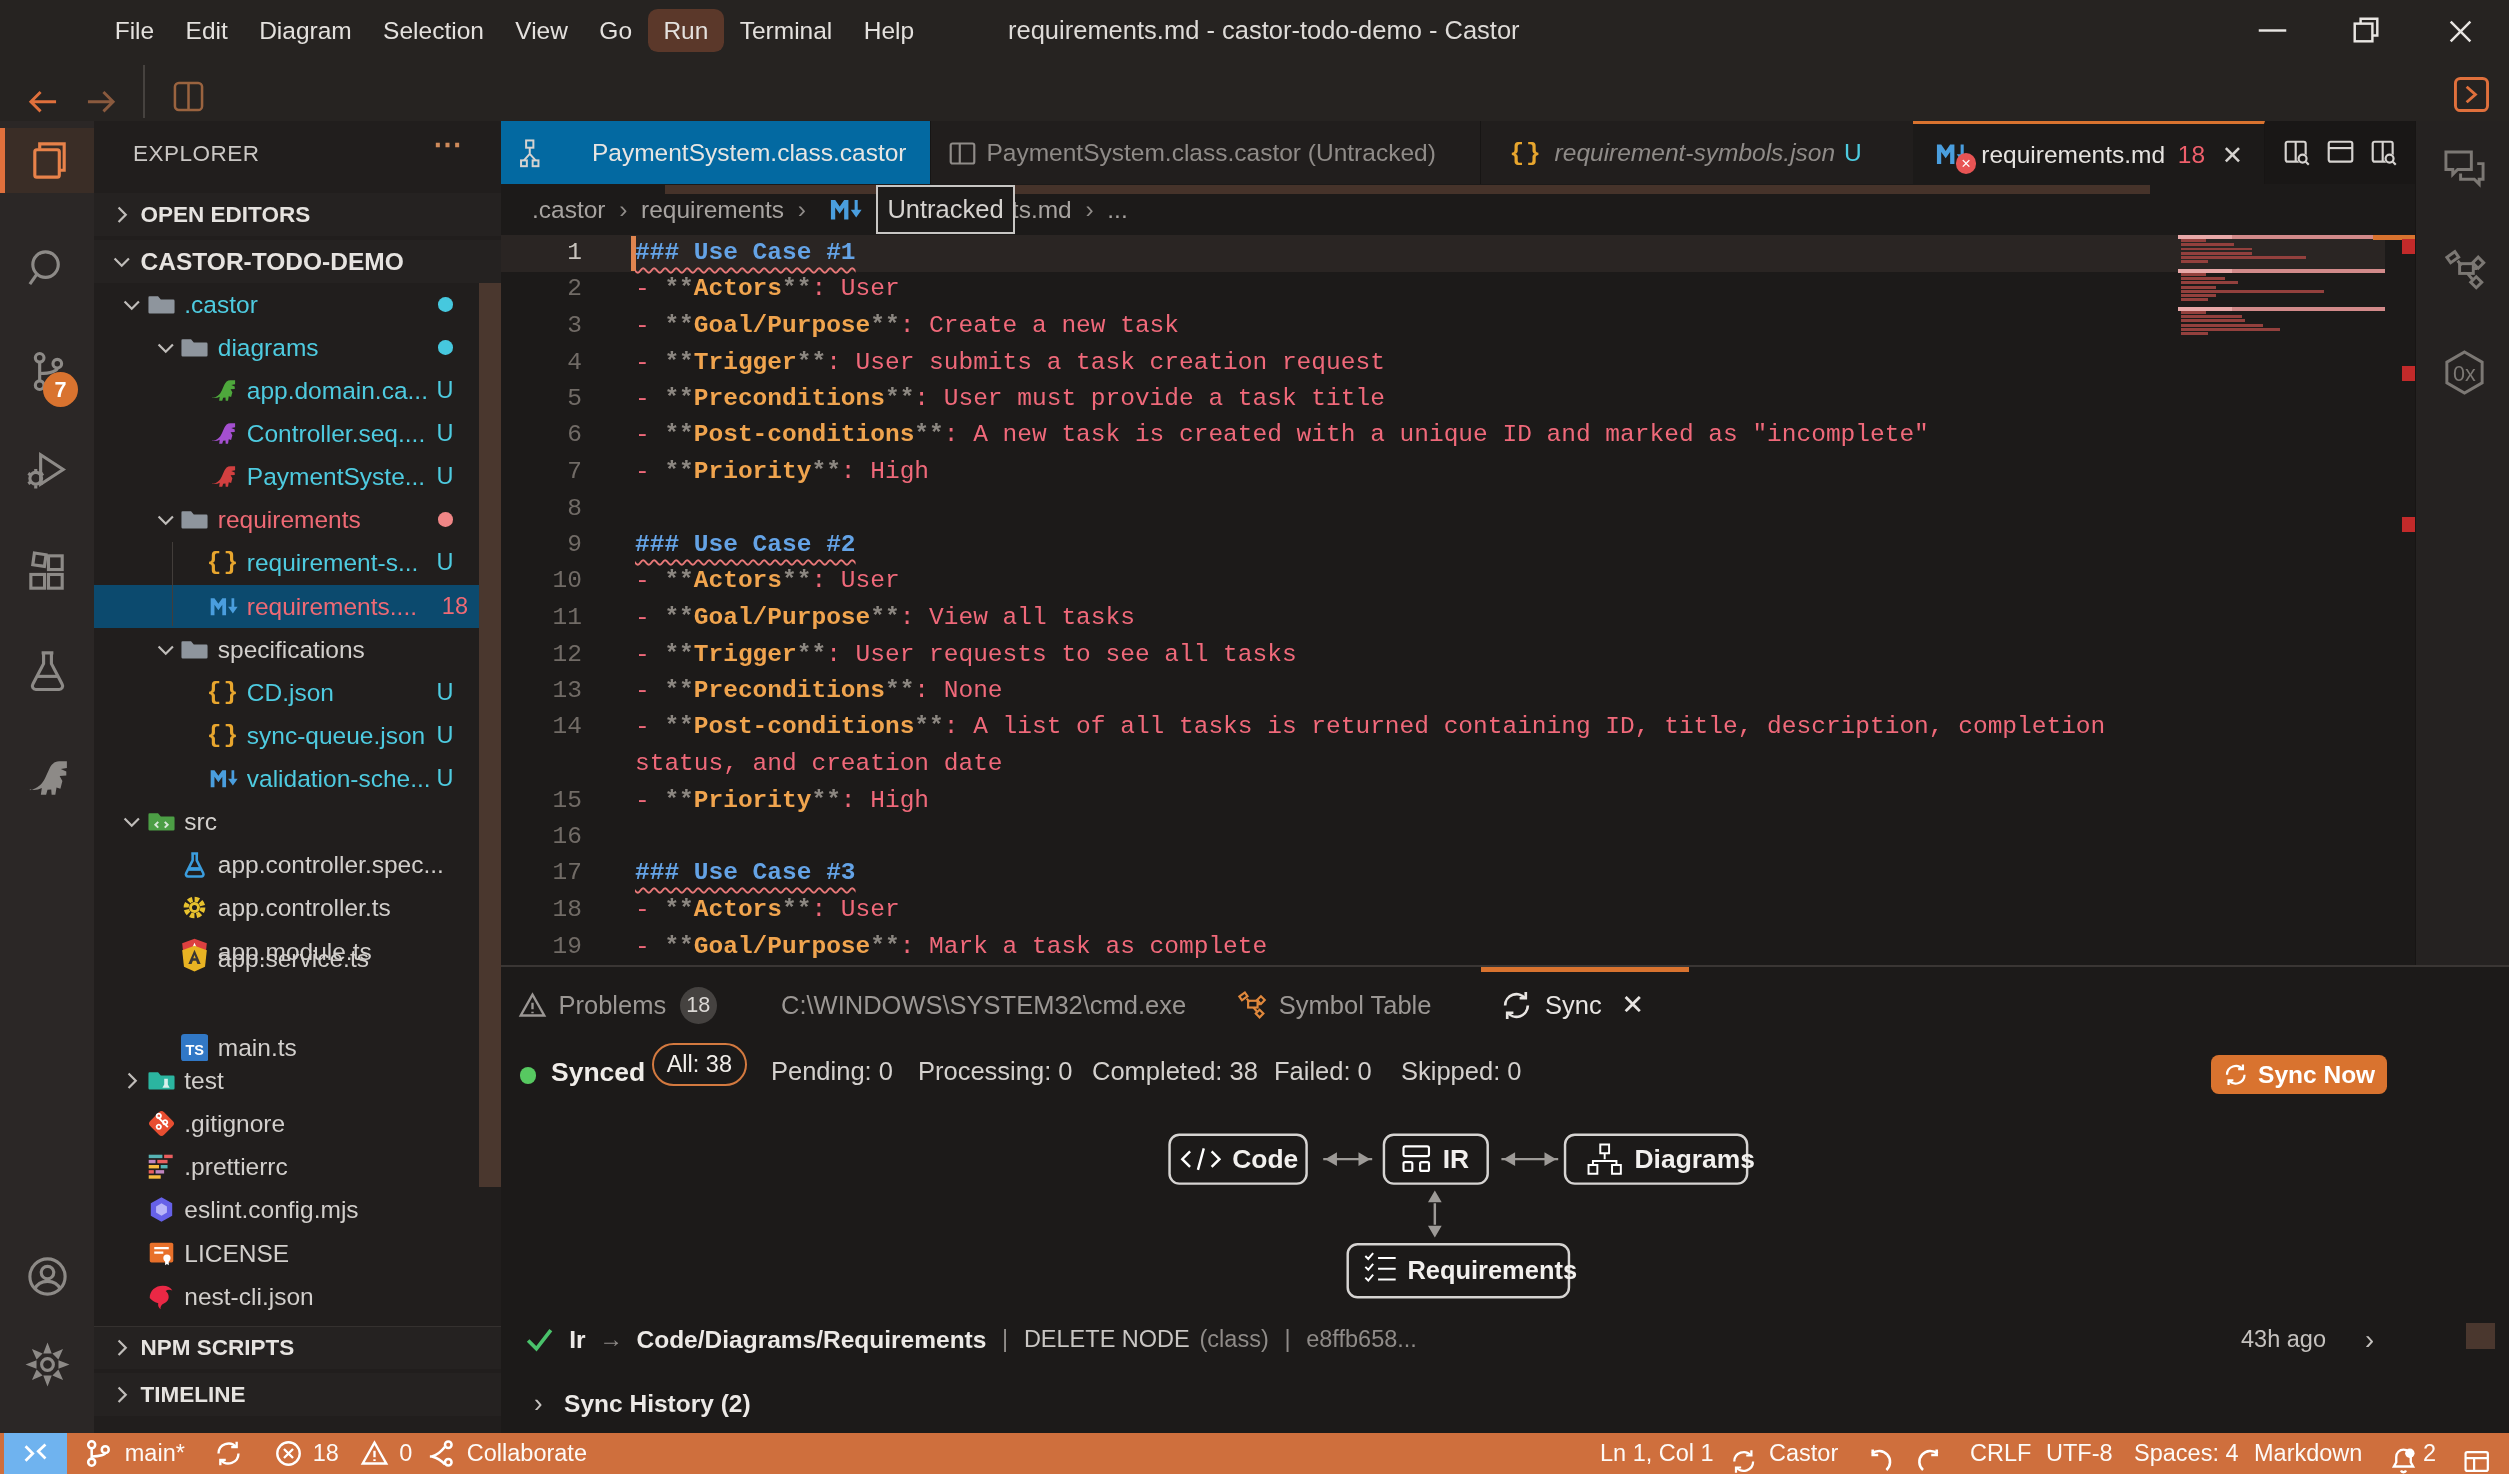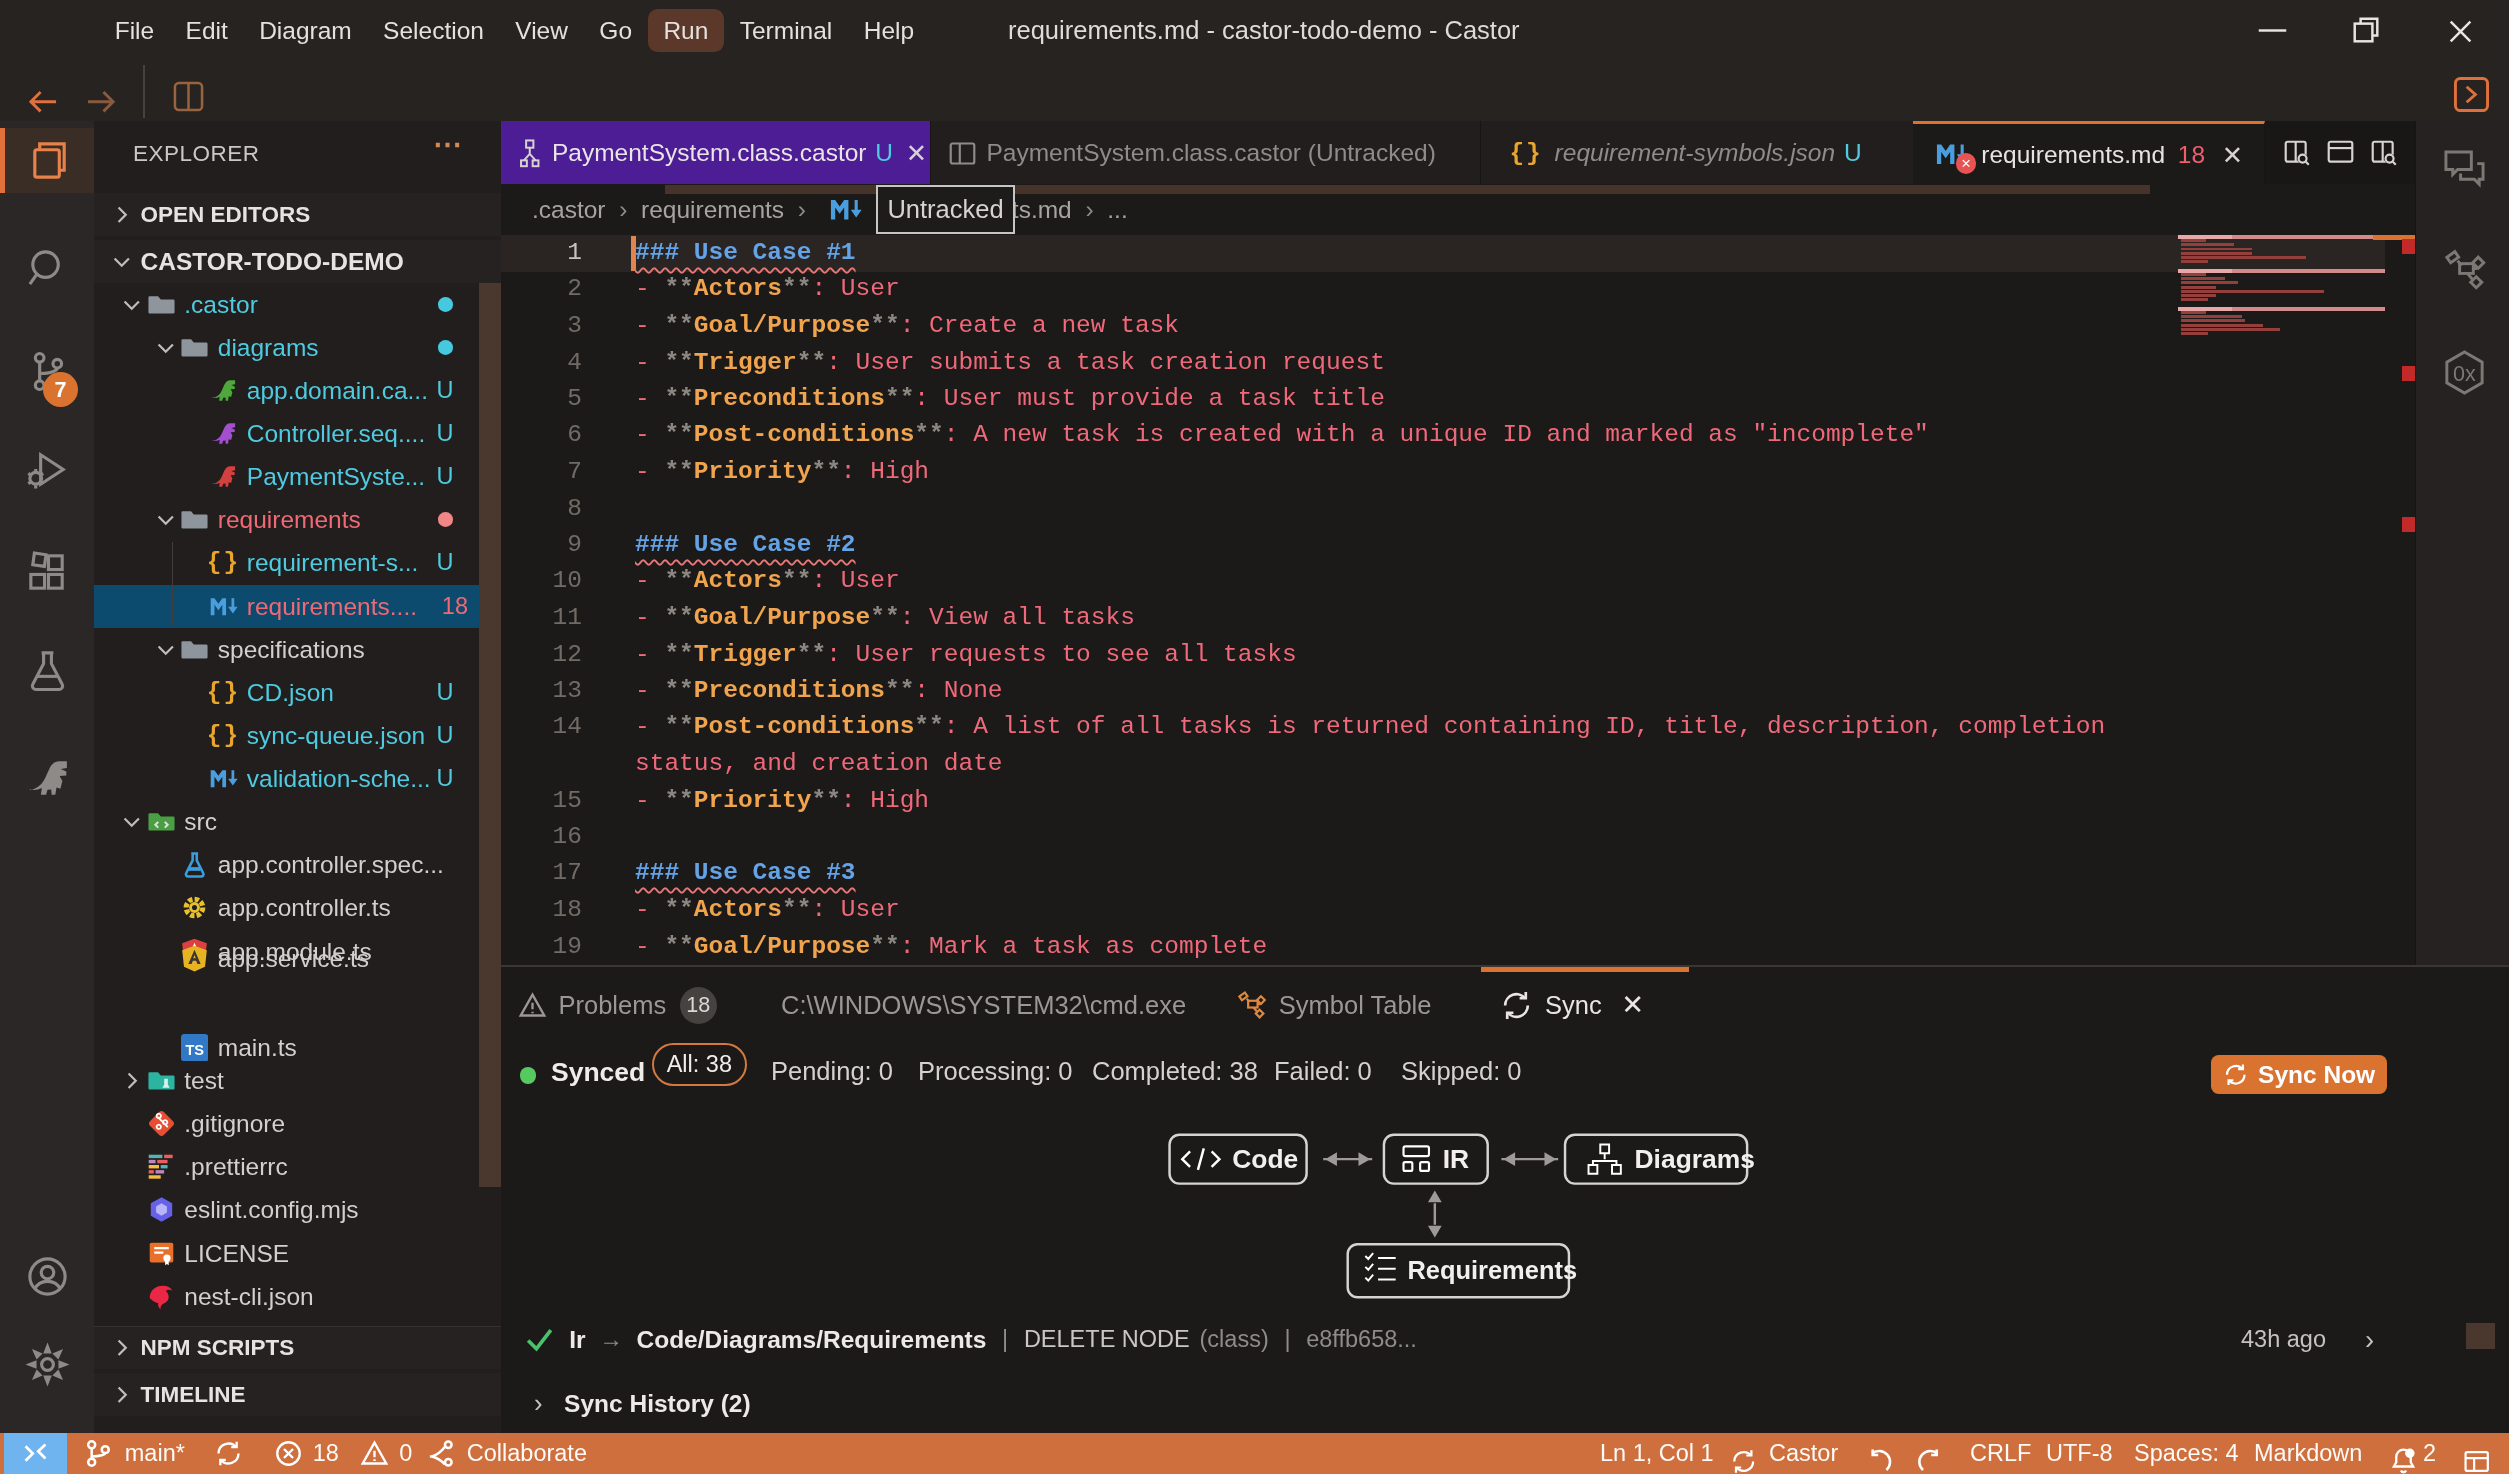--- a/index.html
+++ b/index.html
@@ -502,21 +502,21 @@
           <svg width="25.5" height="25.5" viewBox="0 0 16 16" fill="none" stroke="#c0bdba" stroke-width="1.4">
             <path d="M6 3.5L10.5 8 6 12.5"></path>
           </svg>
         </span>
         <span style="margin-left:3.9px;">TIMELINE</span>
       </div>
   <div id="sscroll"></div>
 </div>
 
 <div id="tabs" class="abs">
-  <div class="tabx" style="left:0;width:430px;background:#4c1d95;color:#e8e5e2;">
+  <div class="tabx" style="left:0;width:430px;background:#0369a1;color:#e8e5e2;gap:40px;">
     <svg style="margin:0 9.8px 0 15.7px;" width="25.5" height="29" viewBox="0 0 14 16" fill="none" stroke="#d6d3d0" stroke-width="1.1">
           <rect x="5" y="0.8" width="4" height="4"></rect>
           <path d="M7 4.8v3.4M7 8.2l-3.2 3.6M7 8.2l3.2 3.6"></path>
           <rect x="2.2" y="11.8" width="3.2" height="3.2"></rect>
           <rect x="8.6" y="11.8" width="3.2" height="3.2"></rect>
         </svg>
     <span>PaymentSystem.class.castor</span>
         <span class="u" style="margin-left:8.8px;">U</span>
         <span class="cl" style="margin-left:12.7px;">✕</span>
   </div>

